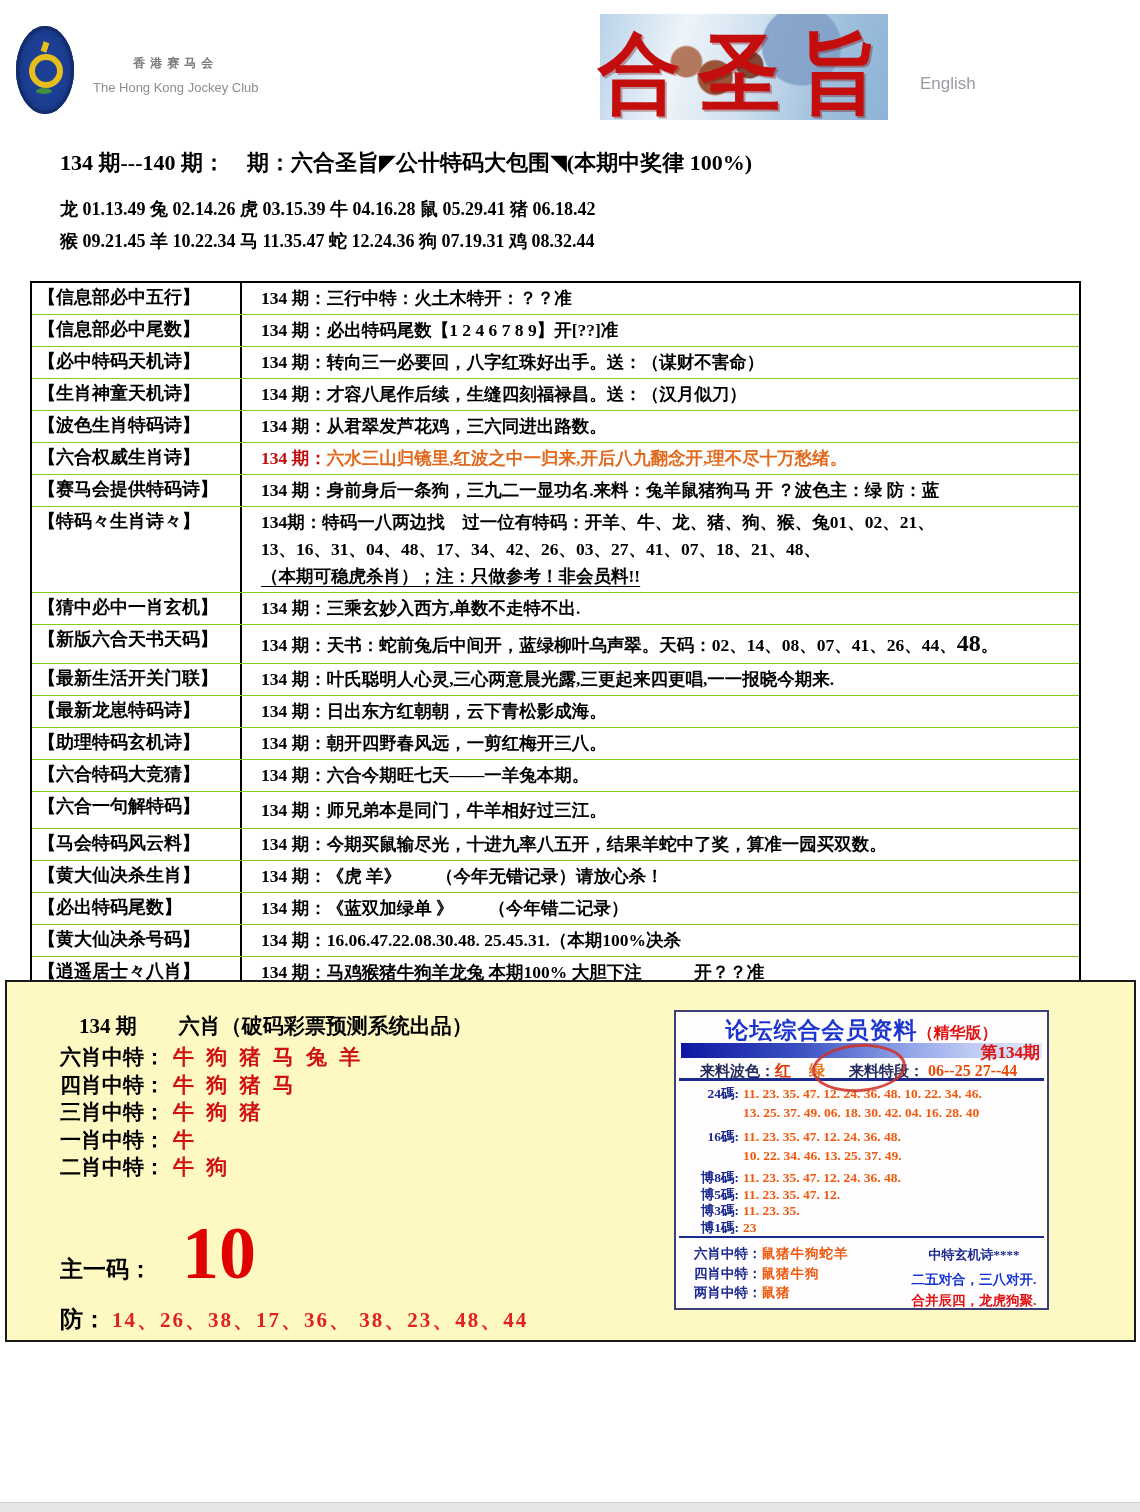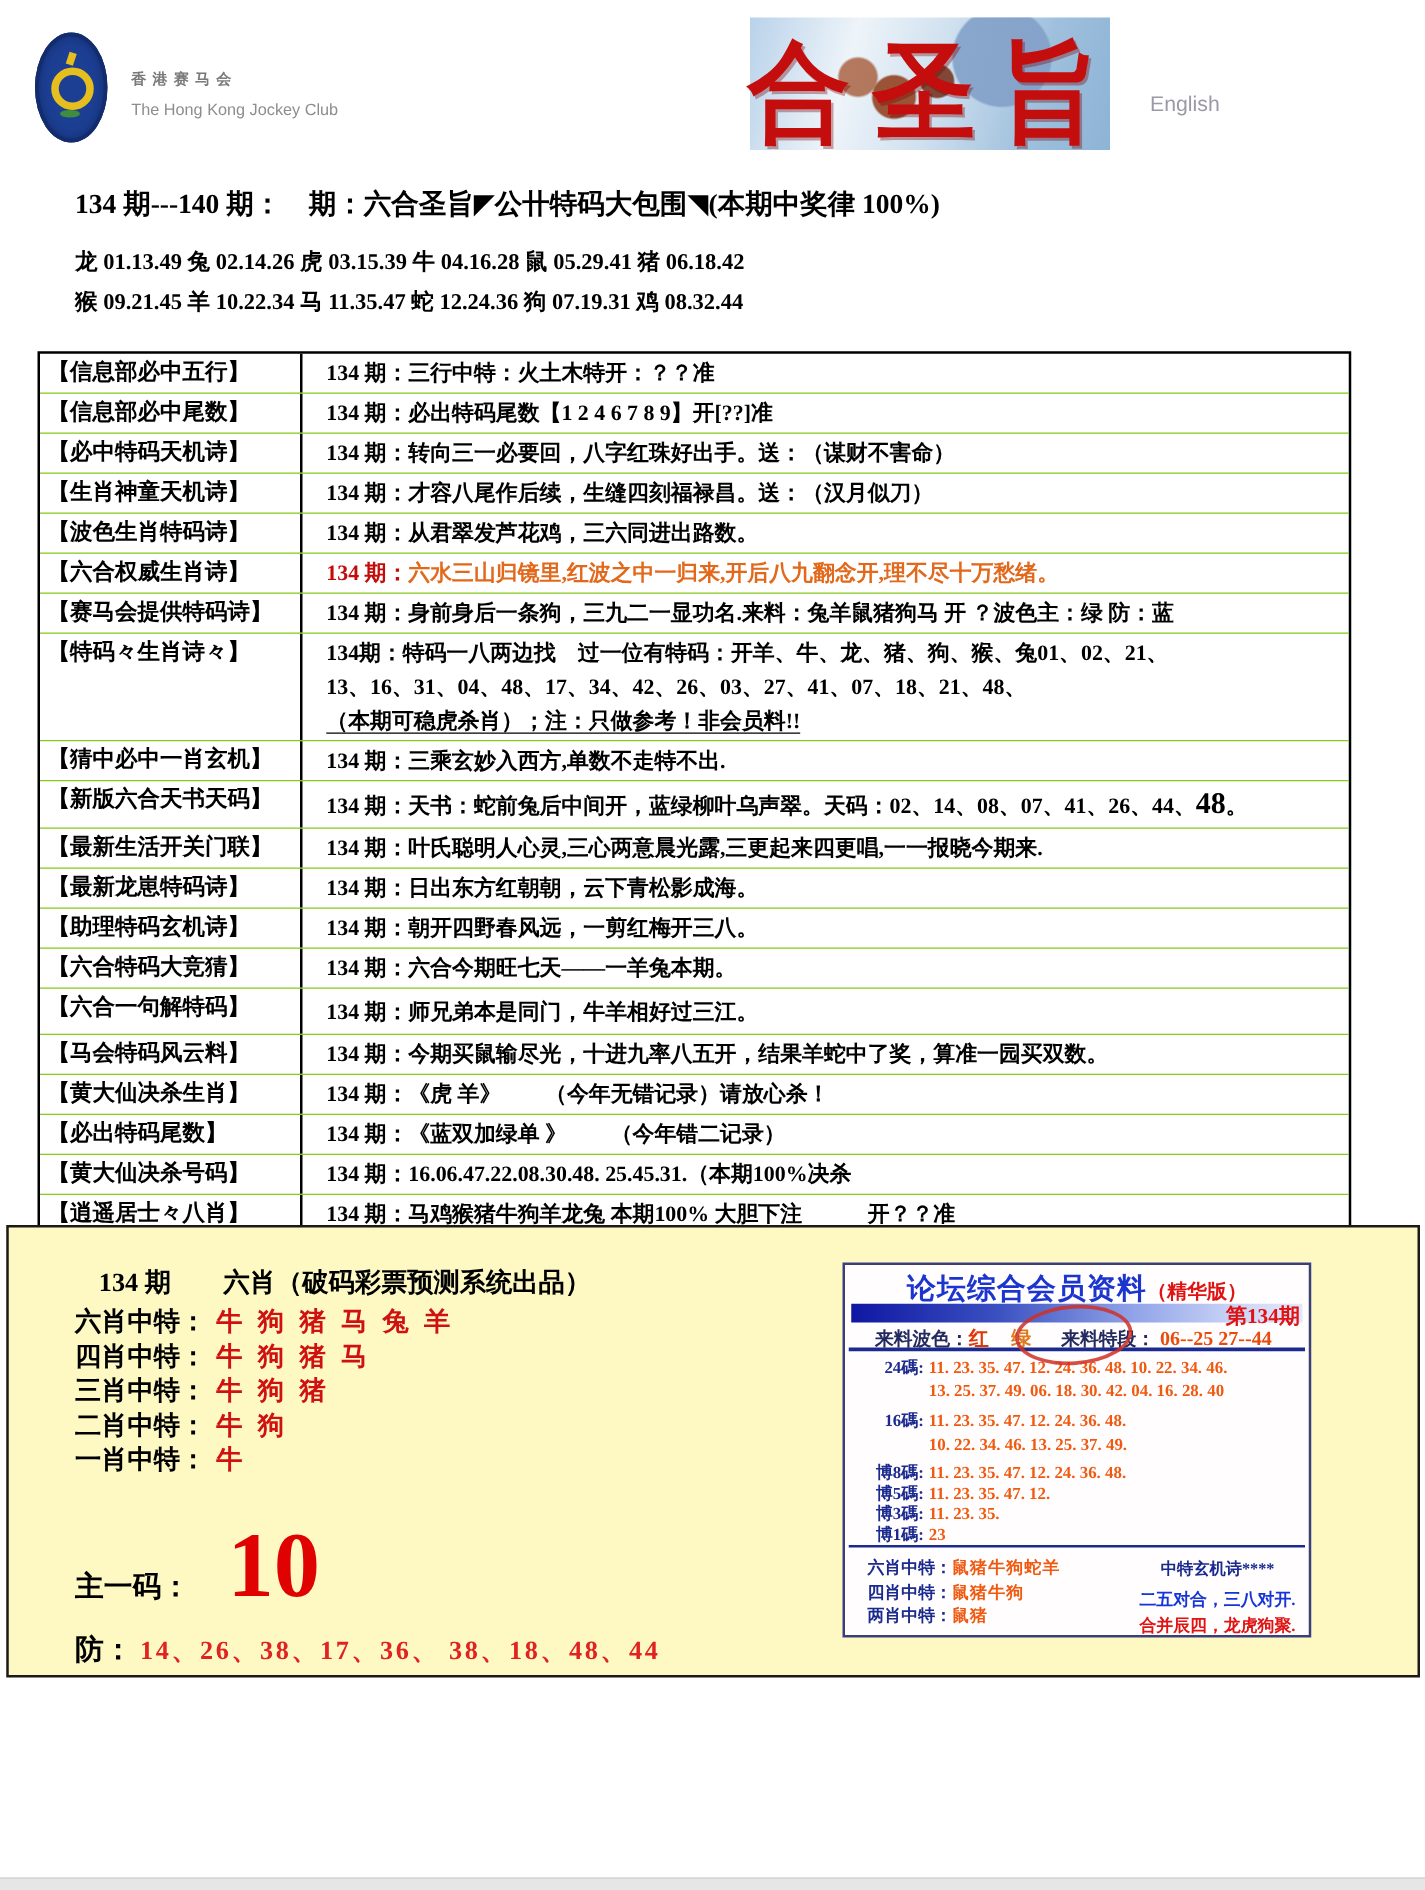--- a/index.html
+++ b/index.html
@@ -1,20 +1,20 @@
 <!DOCTYPE html>
 <html><head>
 <meta charset="utf-8">
 <style>
   html,body{margin:0;padding:0;background:#fff;}
   #page{position:relative;width:1140px;height:1512px;background:#ffffff;overflow:hidden;
         font-family:"Liberation Serif","DejaVu Serif",serif;color:#000;}
 
   
-  #logo{position:absolute;left:28px;top:26px;width:260px;height:95px;cursor:pointer;}
+  #logo{position:absolute;left:16px;top:26px;width:260px;height:95px;cursor:pointer;text-align:center;}
   .logo-ellipse{position:absolute;left:0;top:0;width:58px;height:88px;background:#1d3f93;
      border-radius:50%;box-shadow:inset 0 0 0 3px #122c6e, inset 0 0 10px #0a1f55;}
   .logo-ring{position:absolute;left:13px;top:28px;width:22px;height:22px;border:6px solid #e6bf1f;border-radius:50%;}
   .logo-tick{position:absolute;left:26px;top:16px;width:6px;height:10px;background:#e6bf1f;transform:rotate(18deg);}
   .logo-leaf{position:absolute;left:20px;top:62px;width:16px;height:6px;background:#3f8e3f;border-radius:50%;}
   .logo-text{position:absolute;left:77px;top:29px;font-family:"Liberation Sans",sans-serif;}
   .logo-cn{font-size:12px;letter-spacing:5px;color:#7a7a7a;font-weight:bold;}
   .logo-en{font-size:13px;color:#8d8d8d;margin-top:8px;}
 
   #banner{position:absolute;left:600px;top:14px;width:288px;height:106px;
@@ -237,29 +237,29 @@
   <div id="bbox">
 
     <div id="sx-heading">
       <span>134 期</span><span class="sx-title">六肖（破码彩票预测系统出品）</span>
     </div>
 
     <div id="sx-rows">
       <div><span class="sx-label">六肖中特：</span><span class="sx-val">牛 狗 猪 马 兔 羊</span></div>
       <div><span class="sx-label">四肖中特：</span><span class="sx-val">牛 狗 猪 马</span></div>
       <div><span class="sx-label">三肖中特：</span><span class="sx-val">牛 狗 猪</span></div>
+      <div><span class="sx-label">一肖中特：</span><span class="sx-val">牛</span></div>
       <div><span class="sx-label">二肖中特：</span><span class="sx-val">牛 狗</span></div>
-      <div><span class="sx-label">一肖中特：</span><span class="sx-val">牛</span></div>
     </div>
 
     <div id="main-code-label">主一码：</div>
     <div id="main-code">10</div>
 
     <div id="guard-line">
-      <span>防：</span><span class="guard-nums">14、26、38、17、36、 38、18、48、44</span>
+      <span>防：</span><span class="guard-nums">14、26、38、17、36、 38、23、48、44</span>
     </div>
 
     <div id="mbox">
       <div id="mbox-title">
         <span class="mt-main">论坛综合会员资料</span><span class="mt-suffix">（精华版）</span>
       </div>
       <div id="mbar"></div>
       <div id="missue">第134期</div>
 
       <div id="mwave">

